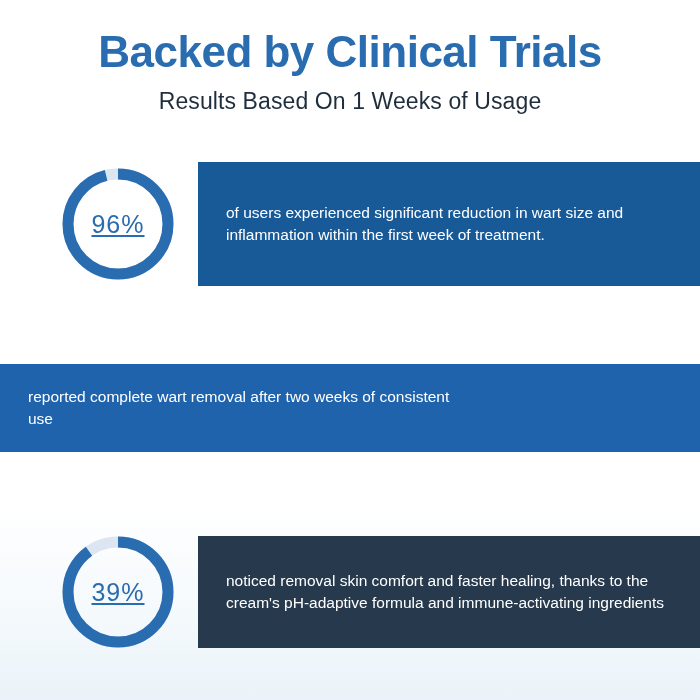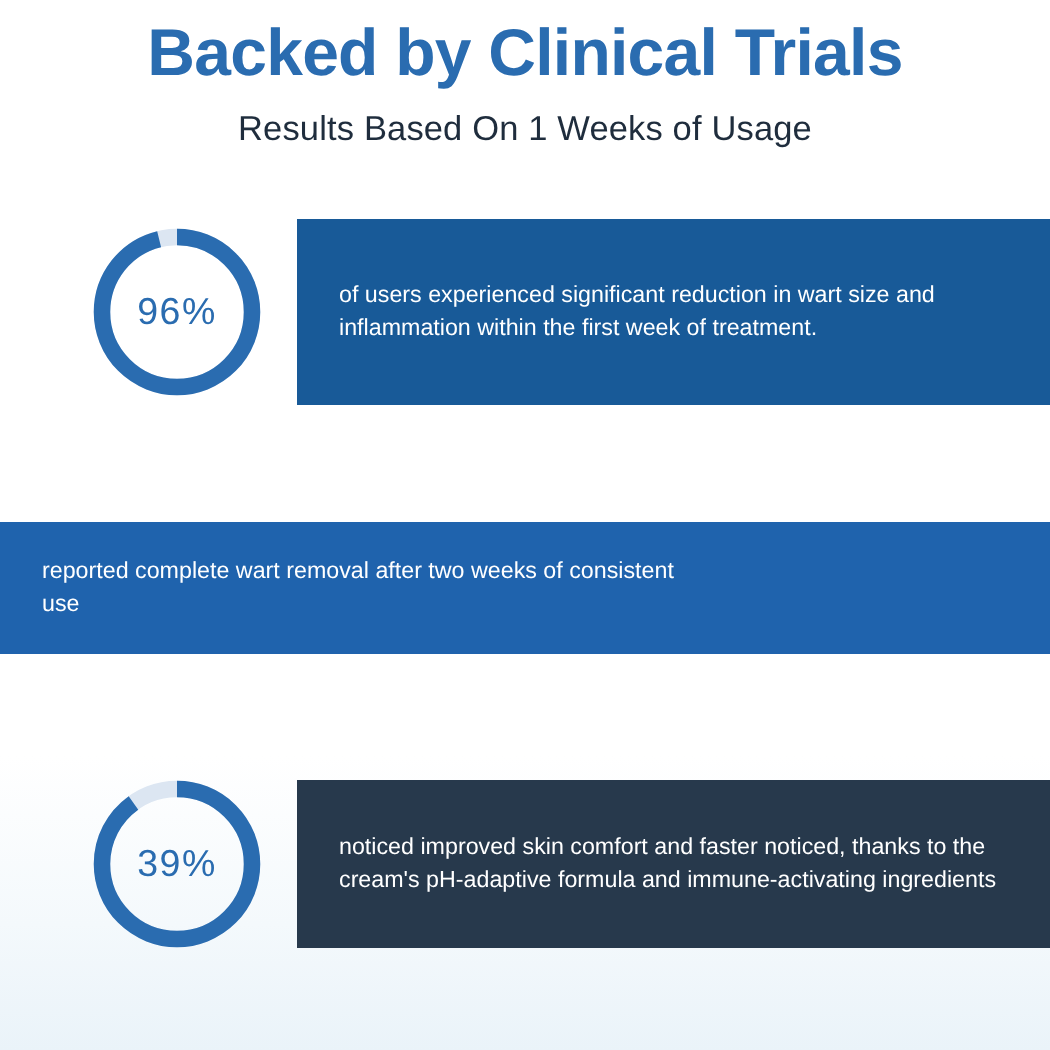--- a/index.html
+++ b/index.html
@@ -15,21 +15,21 @@
     position: relative;
   }
   .page {
     position: relative;
     width: 700px;
     height: 700px;
     background: linear-gradient(180deg, #ffffff 0%, #ffffff 72%, #f4f9fc 88%, #eaf3f9 100%);
     overflow: hidden;
   }
   .header {
-    padding-top: 12px;
+    padding-top: 28px;
     text-align: center;
   }
   .title {
     font-size: 44px;
     font-weight: bold;
     color: #2a6cb0;
     letter-spacing: -0.5px;
     line-height: 1.1;
     margin: 0;
   }
@@ -70,20 +70,21 @@
   .donut .pct {
     position: absolute;
     top: 0; left: 0; right: 0; bottom: 0;
     display: flex;
     align-items: center;
     justify-content: center;
     font-size: 25px;
     color: #2a6cb0;
     font-weight: normal;
     letter-spacing: 1px;
+    text-decoration: underline;
   }
   .banner {
     flex: 1;
     height: 124px;
     display: flex;
     align-items: center;
     padding: 0 28px;
     box-sizing: border-box;
     color: #ffffff;
     font-size: 15.5px;
@@ -135,18 +136,18 @@
       <div class="donut-wrap">
         <div class="donut">
           <svg width="116" height="116" viewBox="0 0 116 116">
             <circle cx="58" cy="58" r="50" fill="none" stroke="#dce6f2" stroke-width="11"></circle>
             <circle cx="58" cy="58" r="50" fill="none" stroke="#2a6cb0" stroke-width="11" stroke-linecap="butt" stroke-dasharray="282.7433388230814 314.1592653589793" stroke-dashoffset="0"></circle>
           </svg>
           <div class="pct">39%</div>
         </div>
       </div>
       <div class="banner">
-        <p>noticed improved skin comfort and faster noticed, thanks to the cream's pH-adaptive formula and immune-activating ingredients</p>
+        <p>noticed removal skin comfort and faster healing, thanks to the cream's pH-adaptive formula and immune-activating ingredients</p>
       </div>
     </div>
 
   </div>
 </div>
 
 </body></html>

